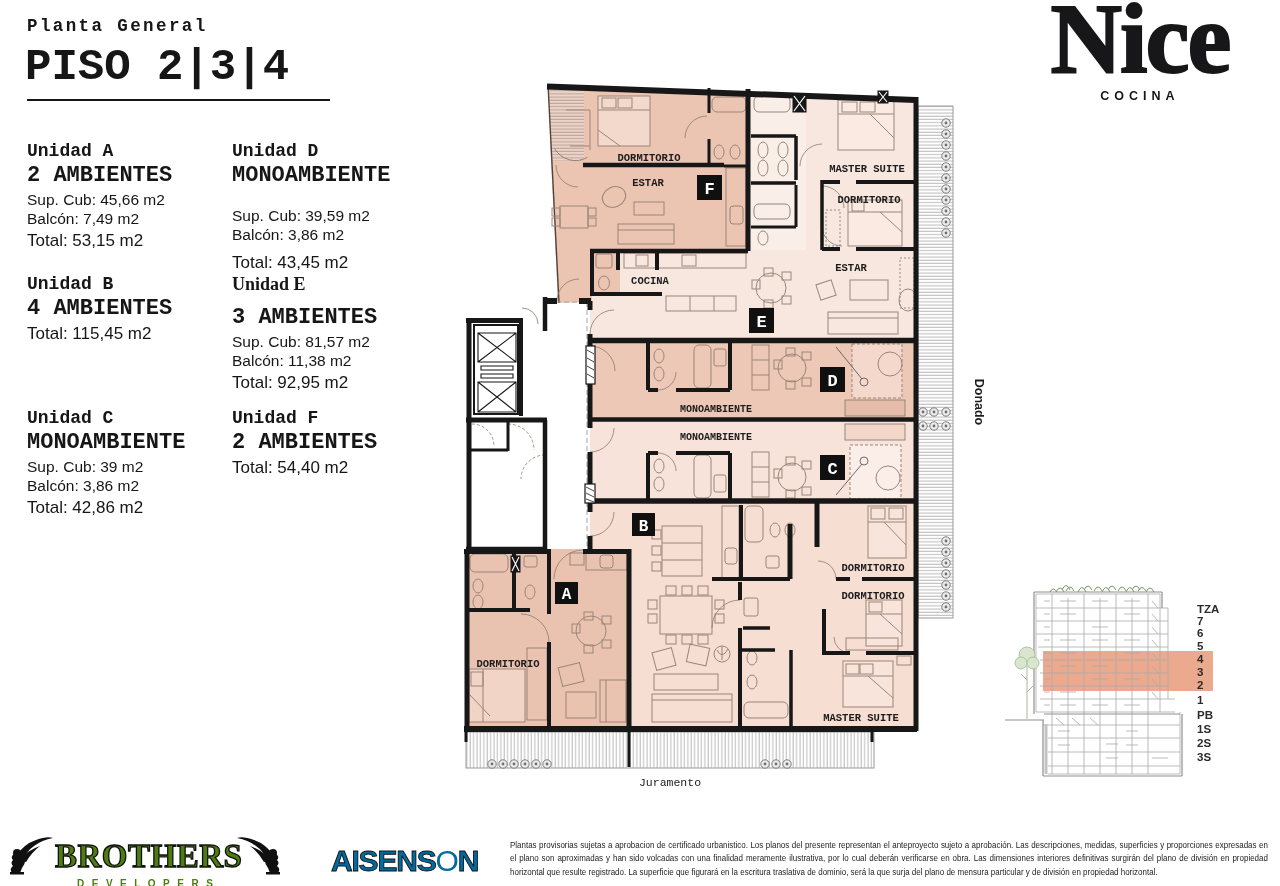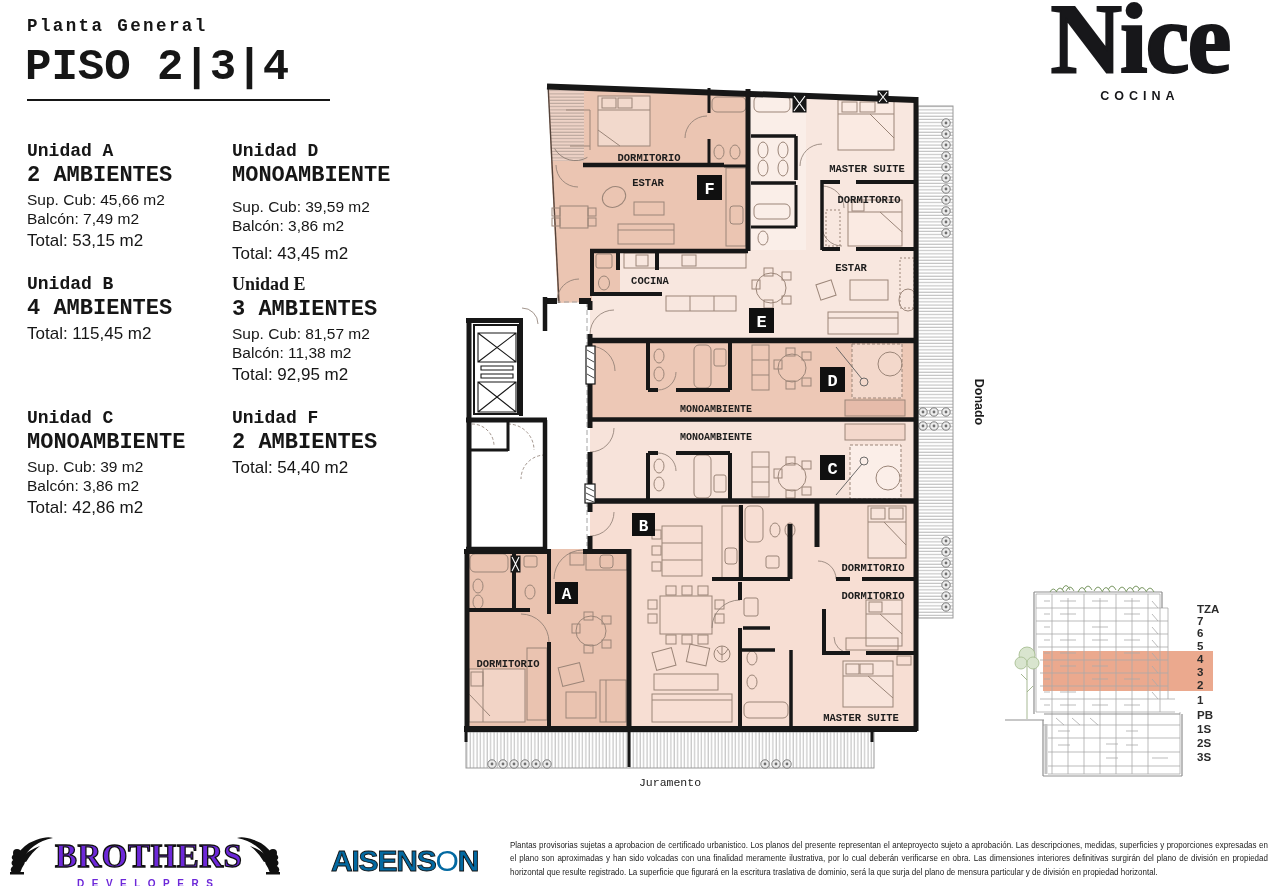--- a/index.html
+++ b/index.html
@@ -22,33 +22,33 @@
   <div class="abs" style="left:27px;top:141px;">
     <div class="mono" style="font-size:18px;font-weight:700;">Unidad A</div>
     <div class="mono" style="font-size:22px;font-weight:700;margin-top:2px;">2 AMBIENTES</div>
     <div style="font-size:15.5px;margin-top:3px;line-height:18.5px;">Sup. Cub: 45,66 m2<br>Balcón: 7,49 m2</div>
     <div style="font-size:17px;margin-top:2.5px;">Total: 53,15 m2</div>
   </div>
 
   <div class="abs" style="left:232px;top:141px;">
     <div class="mono" style="font-size:18px;font-weight:700;">Unidad D</div>
     <div class="mono" style="font-size:22px;font-weight:700;margin-top:2px;">MONOAMBIENTE</div>
-    <div style="font-size:15.5px;margin-top:10px;line-height:18.5px;">Sup. Cub: 39,59 m2<br>Balcón: 3,86 m2</div>
+    <div style="font-size:15.5px;margin-top:19px;line-height:18.5px;">Sup. Cub: 39,59 m2<br>Balcón: 3,86 m2</div>
     <div style="font-size:17px;margin-top:9px;">Total: 43,45 m2</div>
   </div>
 
   <div class="abs" style="left:27px;top:274px;">
     <div class="mono" style="font-size:18px;font-weight:700;">Unidad B</div>
     <div class="mono" style="font-size:22px;font-weight:700;margin-top:2px;">4 AMBIENTES</div>
     <div style="font-size:17px;margin-top:2.5px;">Total: 115,45 m2</div>
   </div>
 
   <div class="abs" style="left:232px;top:274px;">
     <div class="mono" style="font-size:18px;font-weight:700;font-family:Liberation Serif, serif;">Unidad E</div>
-    <div class="mono" style="font-size:22px;font-weight:700;margin-top:2px;">3 AMBIENTES</div>
+    <div class="mono" style="font-size:22px;font-weight:700;margin-top:10px;">3 AMBIENTES</div>
     <div style="font-size:15.5px;margin-top:3px;line-height:18.5px;">Sup. Cub: 81,57 m2<br>Balcón: 11,38 m2</div>
     <div style="font-size:17px;margin-top:2.5px;">Total: 92,95 m2</div>
   </div>
 
   <div class="abs" style="left:27px;top:408px;">
     <div class="mono" style="font-size:18px;font-weight:700;">Unidad C</div>
     <div class="mono" style="font-size:22px;font-weight:700;margin-top:2px;">MONOAMBIENTE</div>
     <div style="font-size:15.5px;margin-top:3px;line-height:18.5px;">Sup. Cub: 39 m2<br>Balcón: 3,86 m2</div>
     <div style="font-size:17px;margin-top:2.5px;">Total: 42,86 m2</div>
   </div>
@@ -714,21 +714,21 @@
     <text x="1197" y="704">1</text>
     <text x="1197" y="719">PB</text>
     <text x="1197" y="733">1S</text>
     <text x="1197" y="747">2S</text>
     <text x="1197" y="761">3S</text>
   </g>
 </svg>
 
 <div id="footer">
 
-  <div class="abs" style="left:0px;top:834px;width:290px;height:52px;color:#6d28d9;">
+  <div class="abs" style="left:0px;top:834px;width:290px;height:52px;color:#4d7c0f;">
 
     <svg class="abs" style="left:2px;top:2px;" width="52" height="40" viewBox="0 0 52 40">
       <path d="M10 37 Q7 33 11 30 Q8 27 11 24 Q8 21 12 18 Q15 15 20 18 L24 22 Q23 28 20 32 L18 37 Z" fill="#101010"></path>
       <path d="M14 20 Q22 8 34 4 Q45 0 51 2 Q40 4 32 10 Q25 15 21 23 Z" fill="#101010"></path>
       <path d="M17 24 Q26 14 38 10 Q30 16 24 26 Z" fill="#101010"></path>
       <ellipse cx="15" cy="17" rx="4" ry="4" fill="#101010"></ellipse>
       <rect x="8" y="36" width="14" height="2.5" fill="#101010"></rect>
     </svg>
 
     <div class="abs" style="left:55px;top:4px;font-size:33px;font-weight:700;font-family:'Liberation Serif',serif;letter-spacing:0.5px;-webkit-text-stroke:1.3px #101010;">BROTHERS</div>

